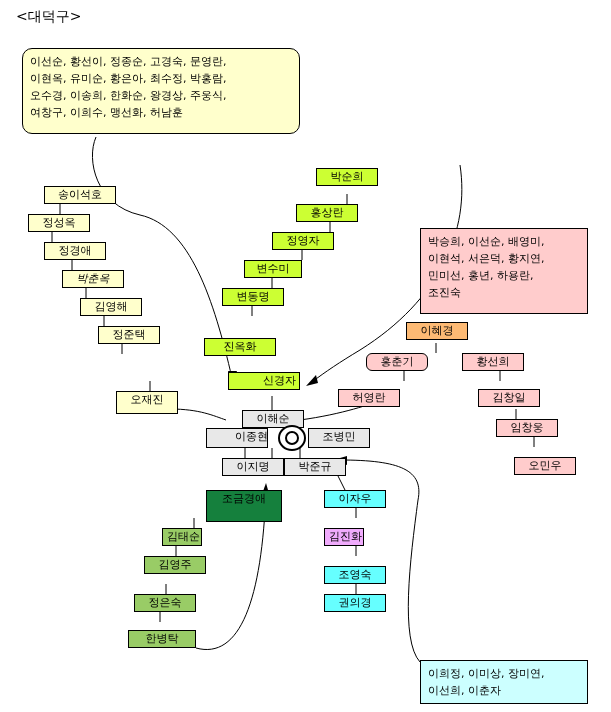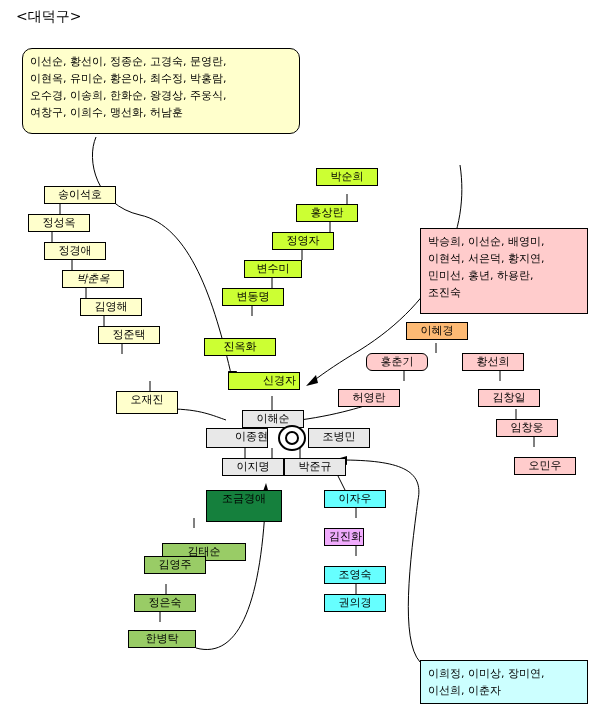--- a/index.html
+++ b/index.html
@@ -153,21 +153,21 @@
   <div class="node" style="left:242px;top:410px;width:62px;height:18px;background:#e8e8e8;">이해순</div>
   <div class="node" style="left:206px;top:428px;width:62px;height:20px;background:#e8e8e8;padding-left:28px;">이종현</div>
   <div class="node" style="left:308px;top:428px;width:62px;height:20px;background:#e8e8e8;">조병민</div>
   <div class="ring" style="left:278px;top:425px;width:28px;height:26px;border:2px solid #000;background:#fff;"></div>
   <div class="ring" style="left:285px;top:431px;width:14px;height:14px;border:2px solid #000;background:#fff;"></div>
 
   <div class="node" style="left:222px;top:458px;width:62px;height:18px;background:#e8e8e8;">이지명</div>
   <div class="node" style="left:284px;top:458px;width:62px;height:18px;background:#e8e8e8;">박준규</div>
 
   <div class="node" style="left:174px;top:490px;width:76px;height:32px;background:#15803d;margin-left:32px;">조금경애</div>
-  <div class="node" style="left:162px;top:543px;width:84px;height:18px;background:#99cc66;">김태순</div>
+  <div class="node" style="left:162px;top:528px;width:40px;height:18px;background:#99cc66;">김태순</div>
   <div class="node" style="left:144px;top:556px;width:62px;height:18px;background:#99cc66;">김영주</div>
   <div class="node" style="left:134px;top:594px;width:62px;height:18px;background:#99cc66;">정은숙</div>
   <div class="node" style="left:128px;top:630px;width:68px;height:18px;background:#99cc66;">한병탁</div>
 
   <div class="node" style="left:324px;top:490px;width:62px;height:18px;background:#66ffff;">이자우</div>
   <div class="node" style="left:324px;top:528px;width:40px;height:18px;background:#f0abfc;">김진화</div>
   <div class="node" style="left:324px;top:566px;width:62px;height:18px;background:#66ffff;">조영숙</div>
   <div class="node" style="left:324px;top:594px;width:62px;height:18px;background:#66ffff;">권의경</div>
 
 </div>

